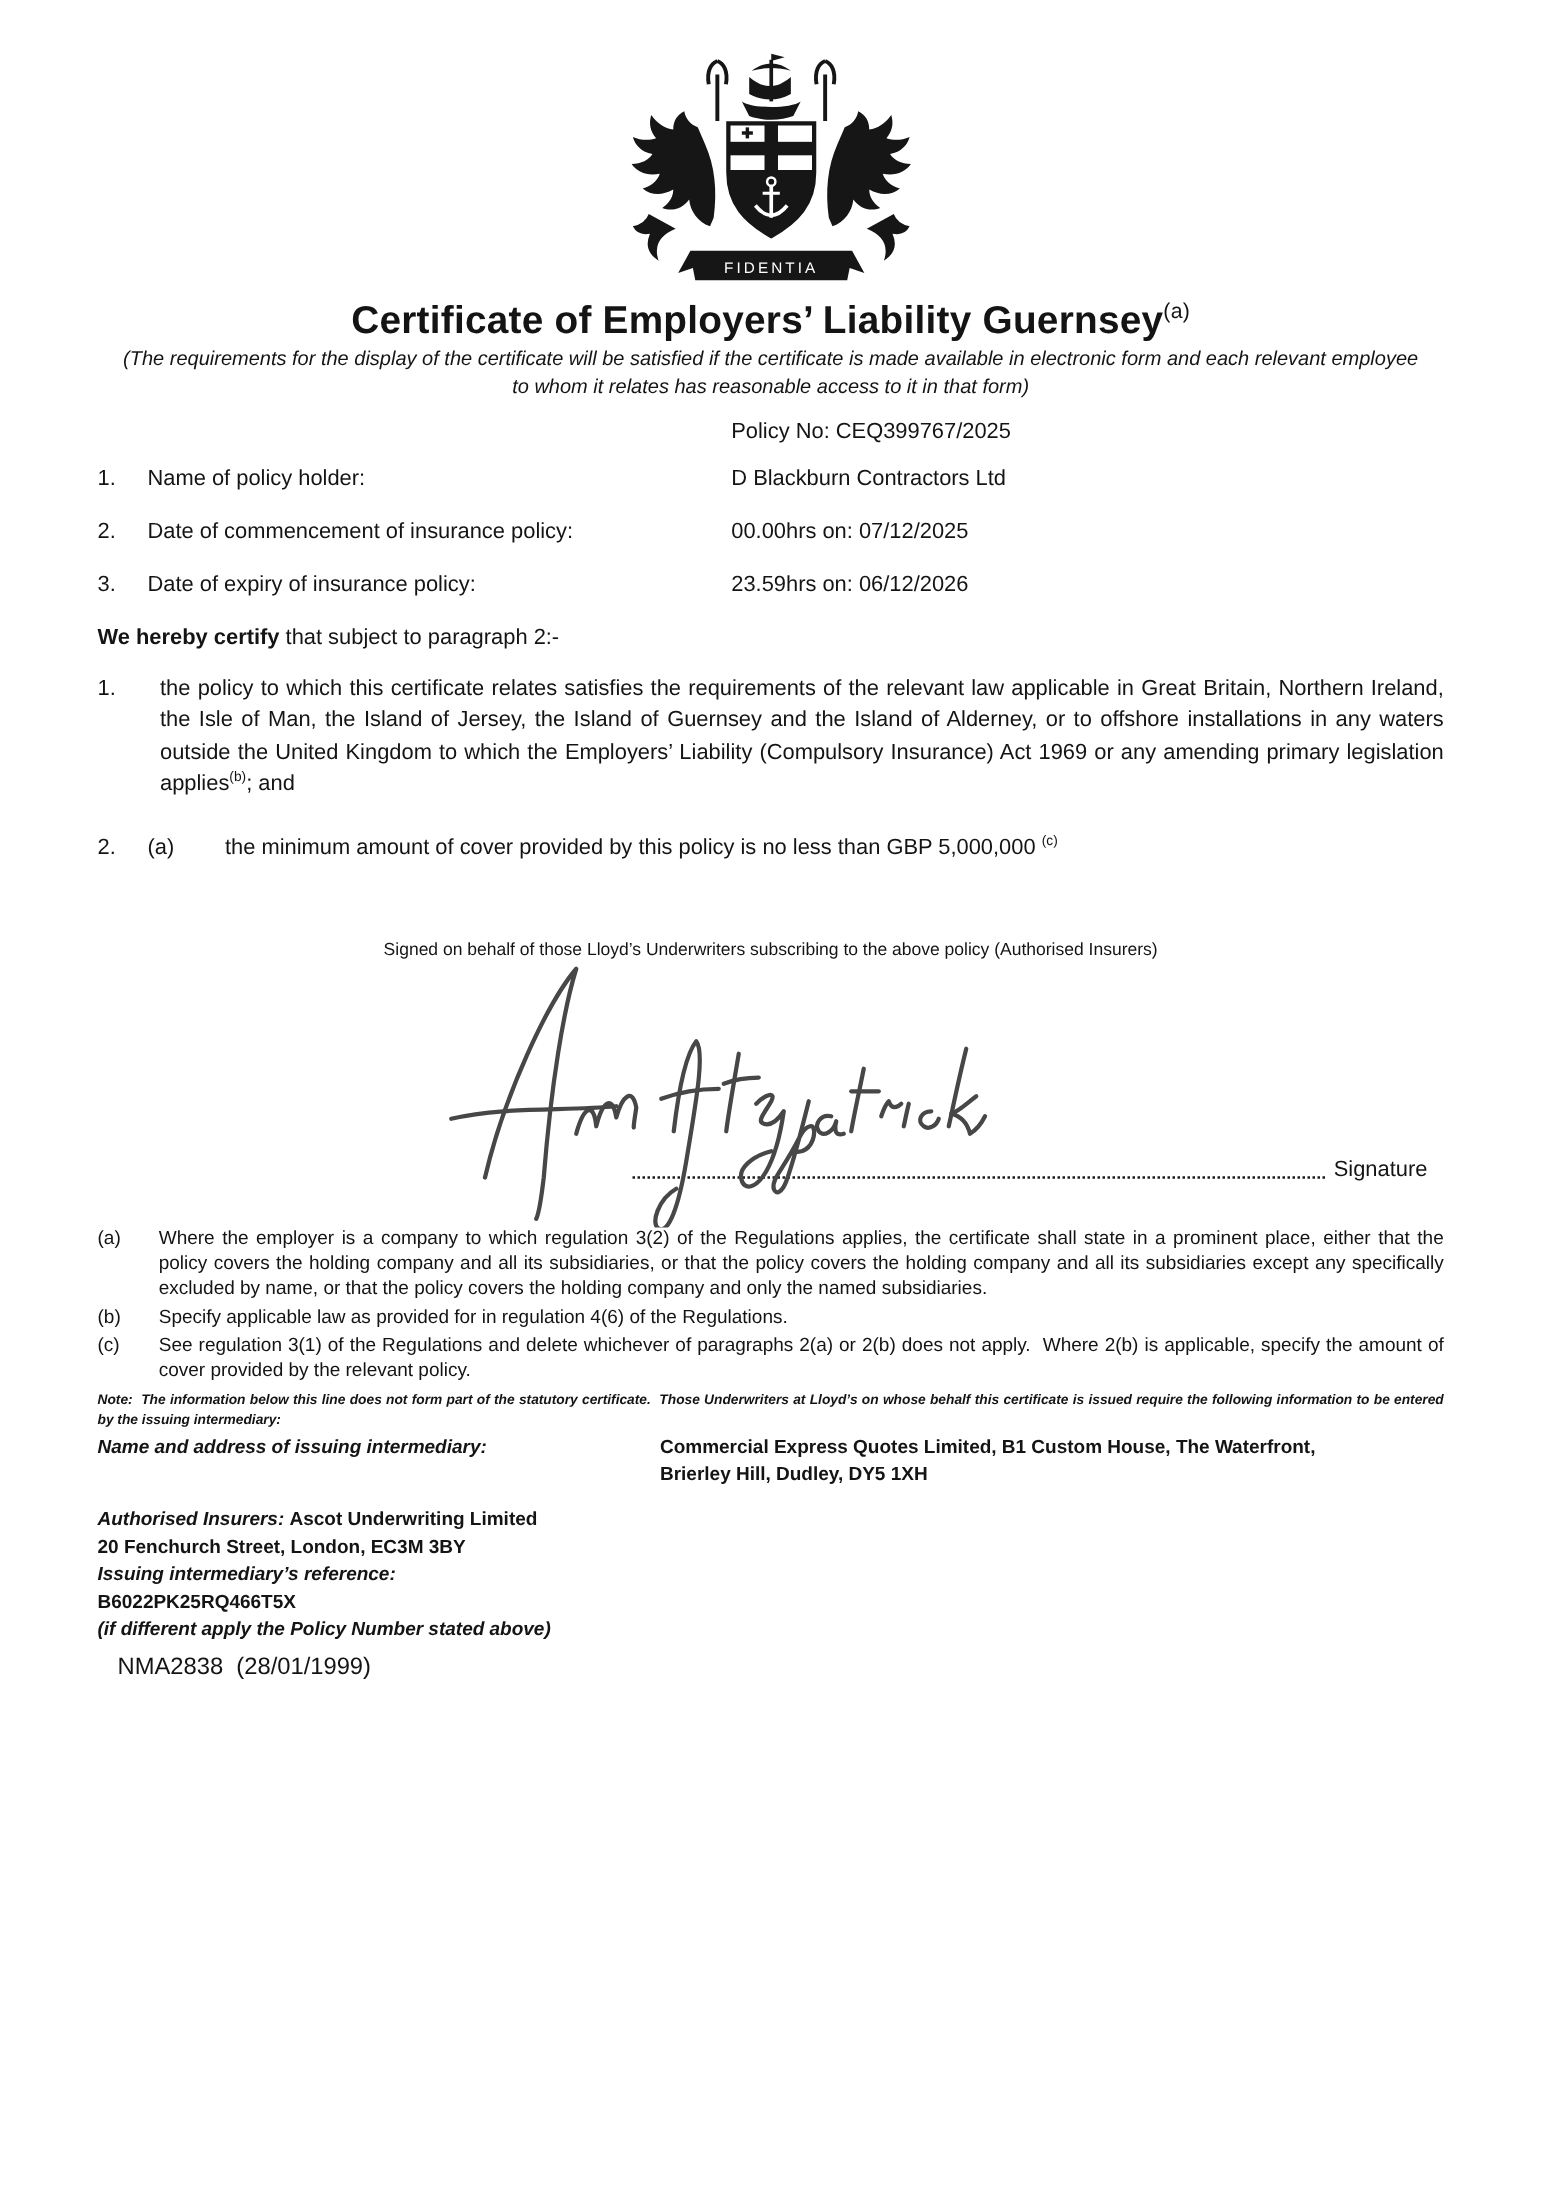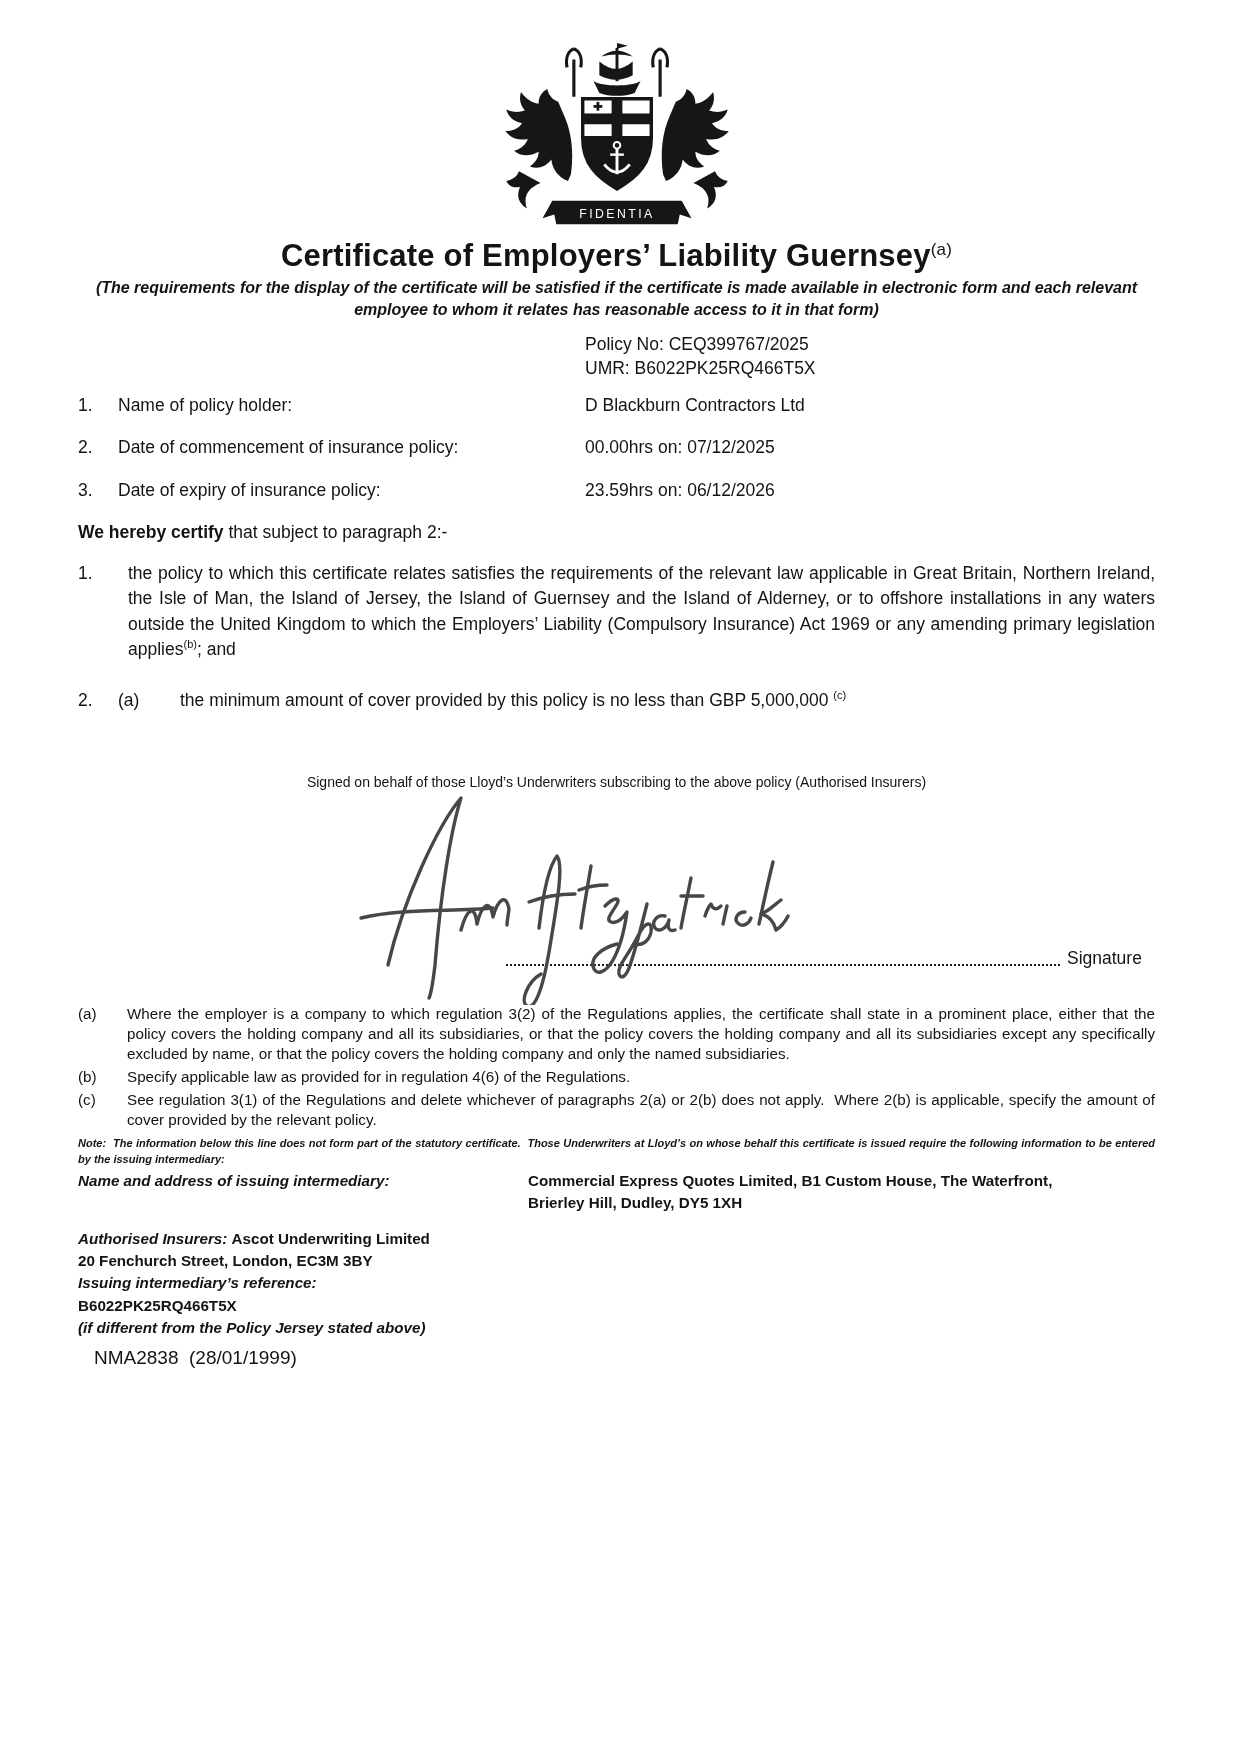--- a/index.html
+++ b/index.html
@@ -18,21 +18,21 @@
   .crest-wrap{text-align:center;padding-top:38px;height:196px;}
   .crest{width:342px;height:196px;}
 
   
   .title{
     text-align:center;font-size:31px;font-weight:700;
     margin-top:4px;letter-spacing:.2px;line-height:1.15;
   }
   .title sup{font-size:17px;font-weight:400;vertical-align:super;line-height:0;}
   .subtitle{
-    text-align:center;font-style:italic;font-weight:700;font-size:16px;
+    text-align:center;font-style:italic;font-weight:400;font-size:16px;
     line-height:1.4;max-width:1045px;margin:3px auto 0;
   }
 
   .policy-ref{margin-left:507px;margin-top:12px;font-size:17.5px;line-height:1.32;}
 
   .details{margin-top:14px;}
   .detail-row{display:grid;grid-template-columns:40px 467px 1fr;font-size:17.5px;margin-bottom:20px;line-height:1.3;}
 
   .certify{font-size:17.5px;margin-top:20px;}
   .certify b{font-weight:700;}
@@ -111,21 +111,20 @@
       </svg>
     </div>
 
     <div class="title">
       <span>Certificate of Employers’ Liability Guernsey</span><sup>(a)</sup>
     </div>
     <div class="subtitle">(The requirements for the display of the certificate will be satisfied if the certificate is made available in electronic form and each relevant employee to whom it relates has reasonable access to it in that form)</div>
 
     <div class="policy-ref">
       <div>Policy No: CEQ399767/2025</div>
-      <div>UMR: B6022PK25RQ466T5X</div>
     </div>
 
     <div class="details">
       <div class="detail-row">
         <span>1.</span>
         <span>Name of policy holder:</span>
         <span>D Blackburn Contractors Ltd</span>
       </div>
       <div class="detail-row">
         <span>2.</span>
@@ -209,18 +208,18 @@
       </span>
     </div>
 
     <div class="insurer">
       <div>
         <span class="it-lbl">Authorised Insurers: </span><span class="bold-val">Ascot Underwriting Limited</span>
       </div>
       <div class="bold-val">20 Fenchurch Street, London, EC3M 3BY</div>
       <div class="it-lbl">Issuing intermediary’s reference:</div>
       <div class="bold-val">B6022PK25RQ466T5X</div>
-      <div class="it-lbl">(if different from the Policy Jersey stated above)</div>
+      <div class="it-lbl">(if different apply the Policy Number stated above)</div>
       <div class="nma">NMA2838&nbsp; (28/01/1999)</div>
     </div>
 
   </div>
 </div>
 
 </body></html>

